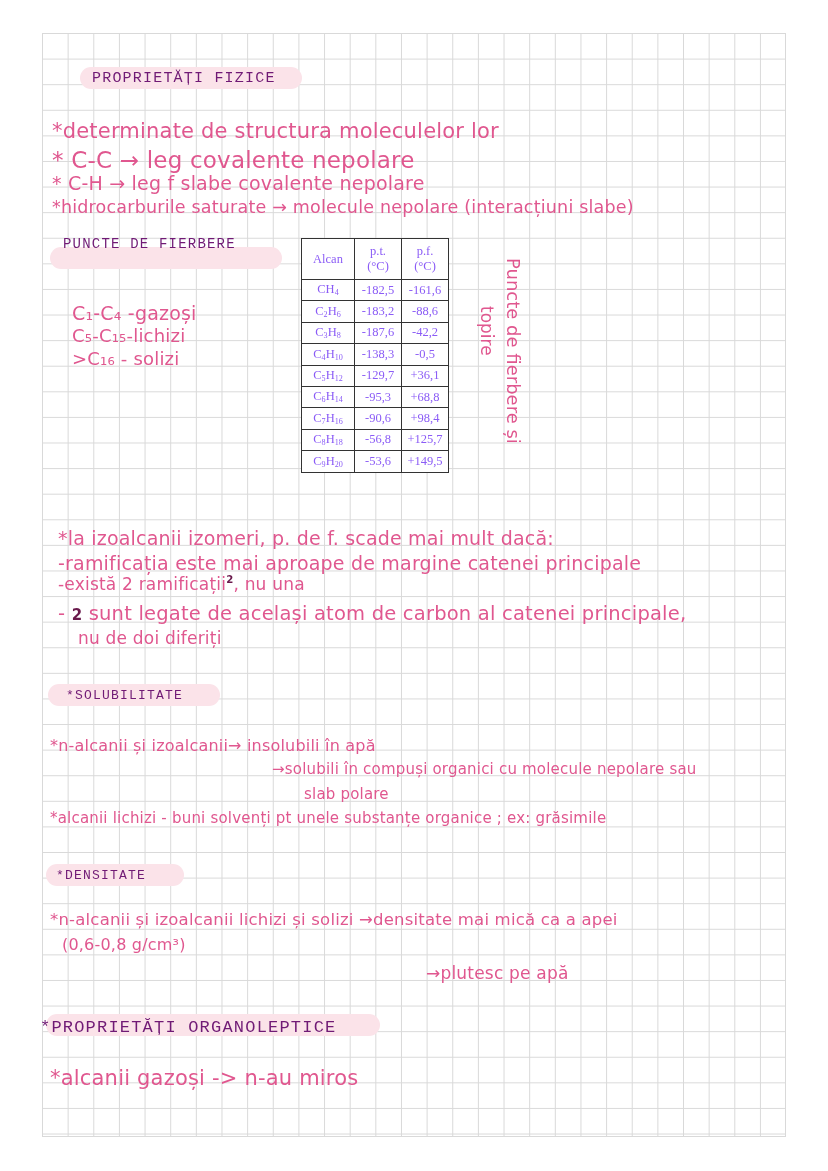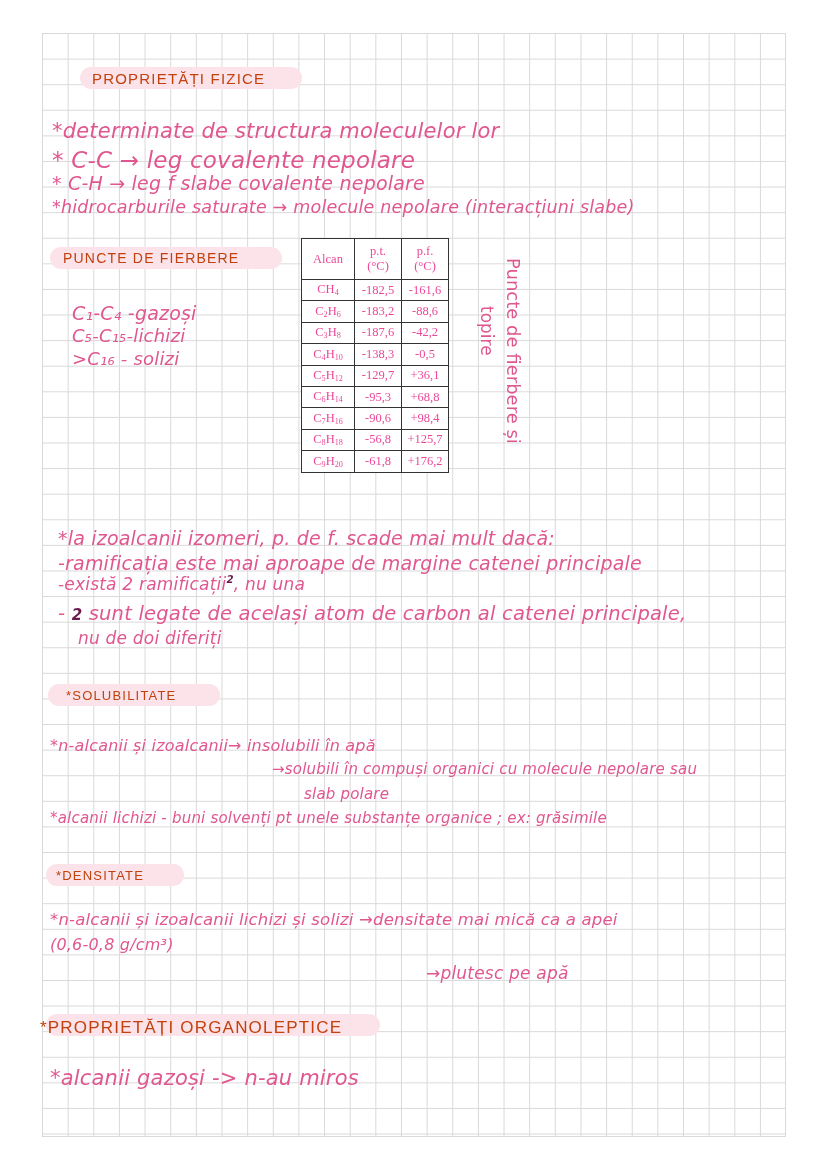--- a/index.html
+++ b/index.html
@@ -10,35 +10,35 @@
   .page {
     position:absolute; left:42px; top:33px; width:743px; height:1103px;
     background-color:#ffffff;
     background-image:
       linear-gradient(to right, #d9d9d9 1px, transparent 1px),
       linear-gradient(to bottom, #d9d9d9 1px, transparent 1px);
     background-size:25.65px 25.6px;
     border-right:1px solid #d9d9d9; border-bottom:1px solid #d9d9d9;
   }
   .ink { position:absolute; color:#e0578f; white-space:nowrap; font-family:"DejaVu Sans", sans-serif; }
-  .hw { font-size:19px; letter-spacing:0.2px;font-style:italic; }
+  .hw { font-size:19px; letter-spacing:0.2px; }
   .pill {
     position:absolute; background:#fbe3e9; border-radius:12px; height:22px;
   }
   .pill-label {
-    position:absolute; color:#c2410c; font-size:14px; letter-spacing:1.2px; white-space:nowrap;
-    font-family:Liberation Sans, sans-serif;
+    position:absolute; color:#701a75; font-size:14px; letter-spacing:1.2px; white-space:nowrap;
+    font-family:Liberation Mono, monospace;
   }
   .dark2 { color:#6a1a4c; font-weight:bold; }
   sub.s { font-size:0.65em; vertical-align:-0.3em; }
   sup.s { font-size:0.6em; }
   
   .tbl {
     position:absolute; left:301px; top:238px; border-collapse:collapse;
-    font-family:"Liberation Serif", serif; font-size:12.5px; color:#ec4899; background:#fff;
+    font-family:"Liberation Serif", serif; font-size:12.5px; color:#8b5cf6; background:#fff;
   }
   .tbl td, .tbl th {
     border:1.5px solid #333; text-align:center; padding:0; font-weight:normal;
   }
   .tbl th { height:40px; line-height:15px; }
   .tbl td { height:20.4px;text-align:center; }
   .tbl .c1 { width:52px; } .tbl .c2 { width:46px; } .tbl .c3 { width:46px; }
   .vert {
     position:absolute; color:#e0578f; font-size:18px; white-space:nowrap;
     writing-mode:vertical-rl; font-family:"DejaVu Sans", sans-serif;
@@ -51,21 +51,21 @@
 
 <div class="pill" style="left:80px;top:67px;width:222px;"></div>
 <div class="pill-label" style="left:92px;top:70px;font-size:15px;">PROPRIETĂȚI FIZICE</div>
 
 <div class="ink hw" style="left:52px;top:119px;font-size:21px;">*determinate de structura moleculelor lor</div>
 <div class="ink hw" style="left:52px;top:147px;font-size:23px;">* C-C → leg covalente nepolare</div>
 <div class="ink hw" style="left:52px;top:172px;font-size:19px;">* C-H → leg f slabe covalente nepolare</div>
 <div class="ink hw" style="left:52px;top:197px;font-size:17.5px;">*hidrocarburile saturate → molecule nepolare (interacțiuni slabe)</div>
 
 <div class="pill" style="left:50px;top:247px;width:232px;"></div>
-<div class="pill-label" style="left:63px;top:250px;text-align:center;">PUNCTE DE FIERBERE</div>
+<div class="pill-label" style="left:63px;top:236px;text-align:center;">PUNCTE DE FIERBERE</div>
 
 <div class="ink hw" style="left:72px;top:302px;font-size:19px;">C₁-C₄ -gazoși</div>
 <div class="ink hw" style="left:72px;top:325px;font-size:18px;">C₅-C₁₅-lichizi</div>
 <div class="ink hw" style="left:72px;top:348px;font-size:18px;">&gt;C₁₆ - solizi</div>
 
 <table class="tbl">
   <thead>
     <tr>
       <th class="c1">Alcan</th>
       <th class="c2"><span>p.t.</span><br><span>(°C)</span></th>
@@ -108,22 +108,22 @@
       <td>-90,6</td>
       <td>+98,4</td>
     </tr>
     <tr>
       <td><span>C</span><sub class="s">8</sub><span>H</span><sub class="s">18</sub></td>
       <td>-56,8</td>
       <td>+125,7</td>
     </tr>
     <tr>
       <td><span>C</span><sub class="s">9</sub><span>H</span><sub class="s">20</sub></td>
-      <td>-61,8</td>
-      <td>+176,2</td>
+      <td>-53,6</td>
+      <td>+149,5</td>
     </tr>
   </tbody>
 </table>
 
 <div class="vert" style="left:503px;top:258px;font-size:18px;">Puncte de fierbere și</div>
 <div class="vert" style="left:477px;top:306px;font-size:17px;">topire</div>
 
 <div class="ink hw" style="left:58px;top:527px;font-size:19px;">*la izoalcanii izomeri, p. de f. scade mai mult dacă:</div>
 <div class="ink hw" style="left:58px;top:552px;font-size:19px;">-ramificația este mai aproape de margine catenei principale</div>
 <div class="ink hw" style="left:58px;top:574px;font-size:17px;">
@@ -139,19 +139,19 @@
 
 <div class="ink hw" style="left:50px;top:736px;font-size:16px;">*n-alcanii și izoalcanii→ insolubili în apă</div>
 <div class="ink hw" style="left:272px;top:760px;font-size:15px;">→solubili în compuși organici cu molecule nepolare sau</div>
 <div class="ink hw" style="left:304px;top:785px;font-size:15px;">slab polare</div>
 <div class="ink hw" style="left:50px;top:809px;font-size:15px;">*alcanii lichizi - buni solvenți pt unele substanțe organice ; ex: grăsimile</div>
 
 <div class="pill" style="left:46px;top:864px;width:138px;"></div>
 <div class="pill-label" style="left:56px;top:868px;font-size:13px;">*DENSITATE</div>
 
 <div class="ink hw" style="left:50px;top:910px;font-size:16.5px;">*n-alcanii și izoalcanii lichizi și solizi →densitate mai mică ca a apei</div>
-<div class="ink hw" style="left:50px;top:935px;font-size:16px;">(0,6-0,8 g/cm³)</div>
+<div class="ink hw" style="left:62px;top:935px;font-size:16px;">(0,6-0,8 g/cm³)</div>
 <div class="ink hw" style="left:426px;top:963px;font-size:17px;">→plutesc pe apă</div>
 
 <div class="pill" style="left:46px;top:1014px;width:334px;"></div>
 <div class="pill-label" style="left:40px;top:1018px;font-size:17px;">*PROPRIETĂȚI ORGANOLEPTICE</div>
 
 <div class="ink hw" style="left:50px;top:1066px;font-size:21px;">*alcanii gazoși -&gt; n-au miros</div>
 
 </body></html>

